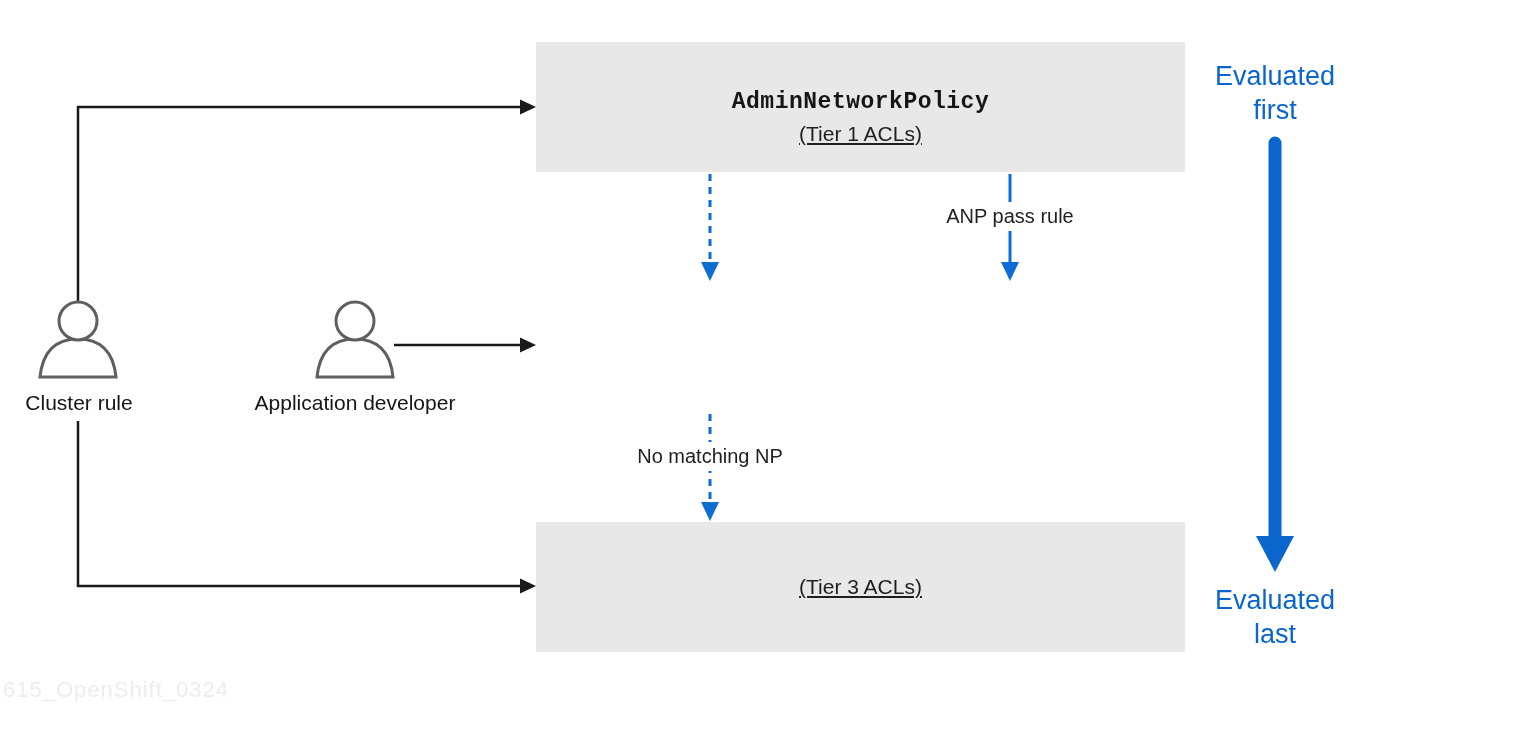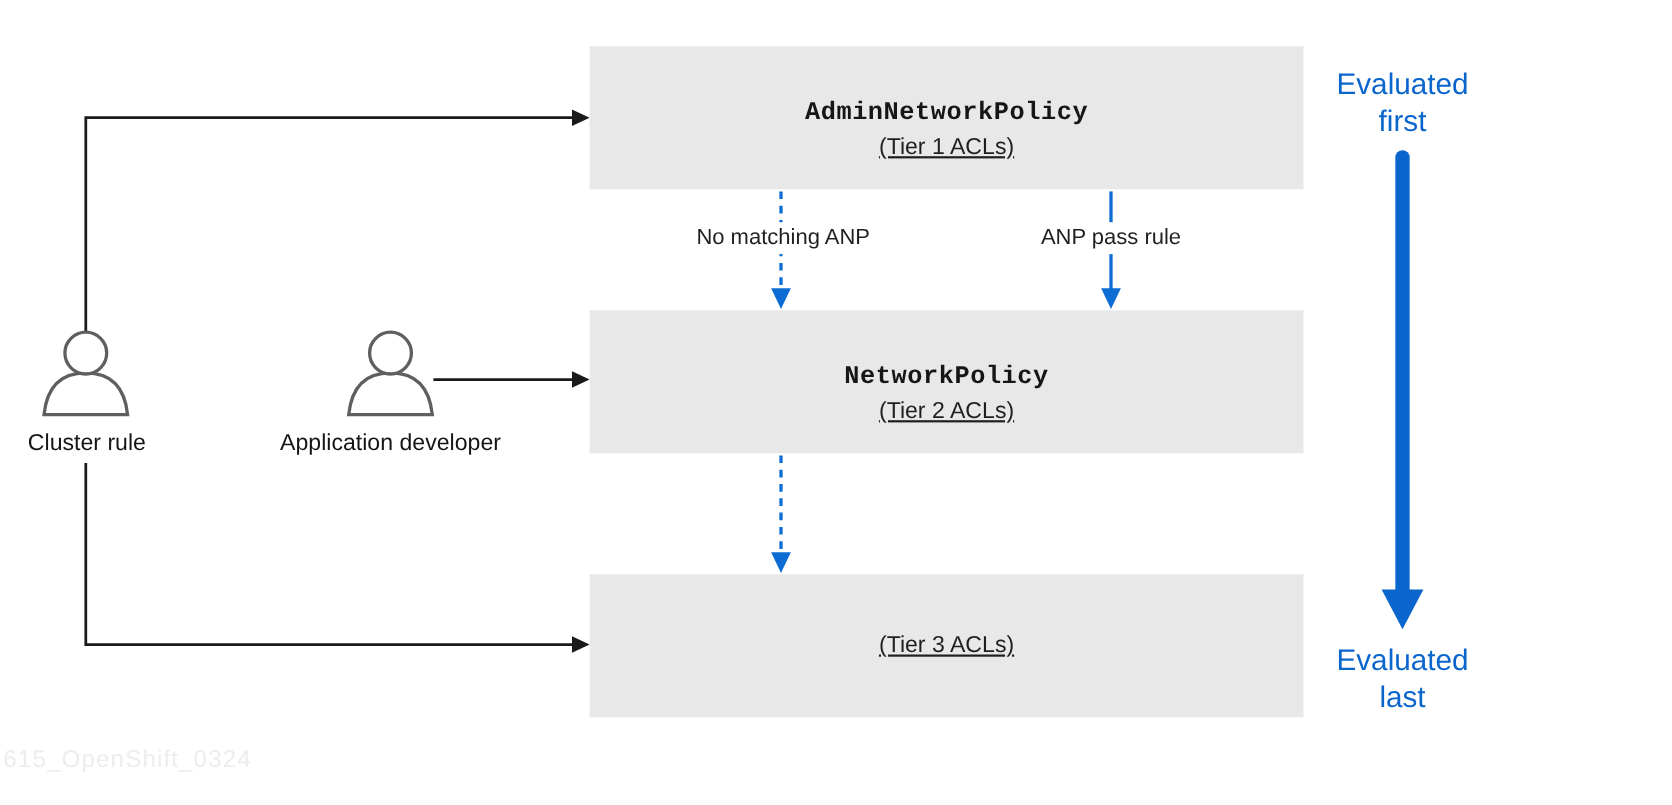--- a/index.html
+++ b/index.html
@@ -116,31 +116,27 @@
       <line class="big-arrow-line" x1="1275" y1="143" x2="1275" y2="537"></line>
       <polygon class="big-arrow-head" points="1256,536 1294,536 1275,572"></polygon>
     </g>
   </svg>
 
   <div class="policy-box" style="top:42px">
     <div class="policy-title">AdminNetworkPolicy</div>
     <div class="policy-subtitle">(Tier 1 ACLs)</div>
   </div>
 
-  <div class="policy-box" style="top:282px">
-    <div class="policy-title">NetworkPolicy</div>
-    <div class="policy-subtitle">(Tier 2 ACLs)</div>
-  </div>
 
   <div class="policy-box" style="top:522px">
     <div class="policy-subtitle">(Tier 3 ACLs)</div>
   </div>
 
-  <div class="edge-label" style="left:712px;top:202px">No matching ANP</div>
   <div class="edge-label" style="left:1010px;top:202px">ANP pass rule</div>
+  <div class="edge-label" style="left:710px;top:442px">No matching NP</div>
 
   <div class="actor-label" style="left:79px;top:391px">Cluster rule</div>
   <div class="actor-label" style="left:355px;top:391px">Application developer</div>
 
   <div class="eval-label" style="left:1275px;top:60px">Evaluated
 first</div>
   <div class="eval-label" style="left:1275px;top:584px">Evaluated
 last</div>
 
   <div class="watermark">615_OpenShift_0324</div>

